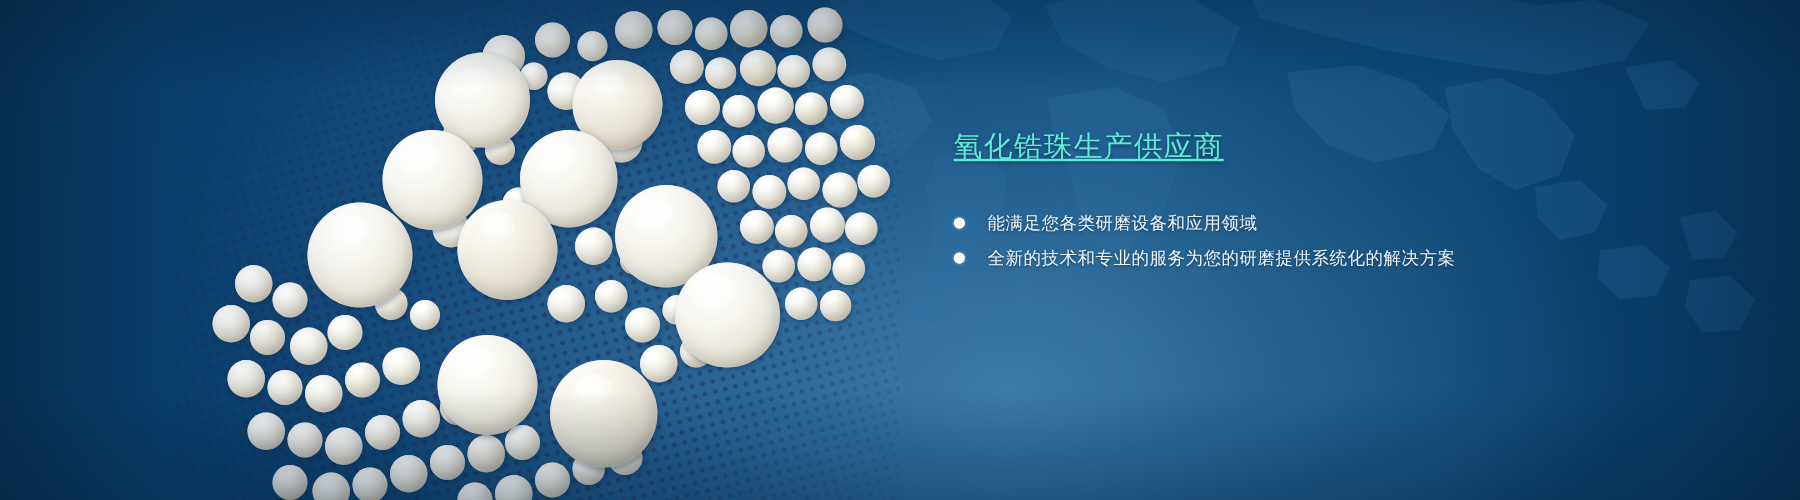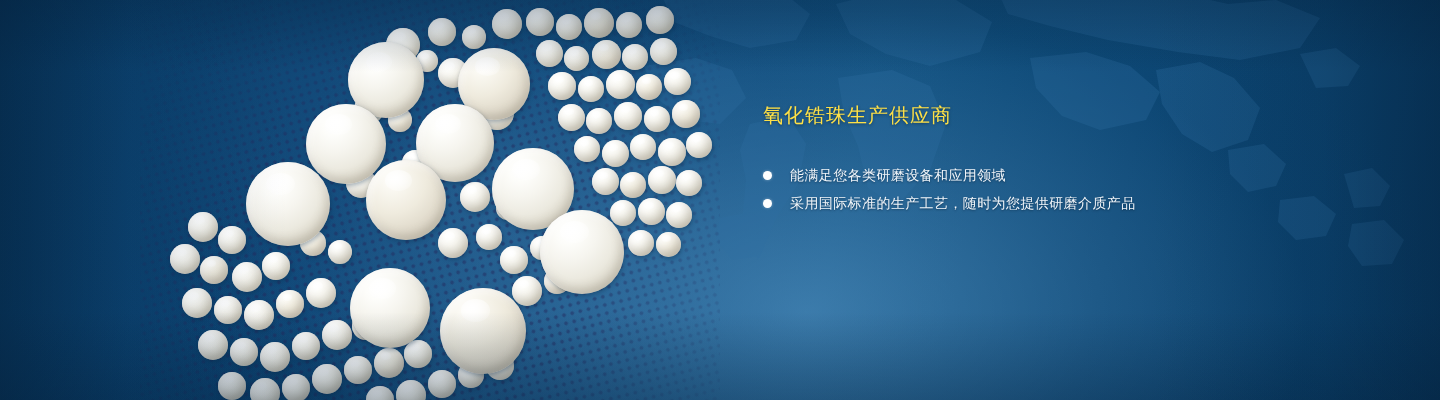--- a/index.html
+++ b/index.html
@@ -84,26 +84,27 @@
   }
 
   
   .content{
     position:absolute;
     left:763px; top:104px;
     width:470px;
   }
   .headline{
     margin:0;
-    font-size:20px;
+    font-size:23px;
     font-weight:400;
     line-height:1.18;
-    color:#fde047;
+    color:#5eead4;
     letter-spacing:1px;
     text-shadow:0 1px 3px rgba(3,26,48,0.55);
+    text-decoration:underline;
   }
   .bullets{
     list-style:none;
     margin:36px 0 0 0;
     padding:0;
   }
   .bullet{
     position:relative;
     padding-left:27px;
     margin-bottom:5px;
@@ -259,22 +260,22 @@
 
     <h1 class="headline">氧化锆珠生产供应商</h1>
 
     <ul class="bullets">
 
       <li class="bullet">
         <span class="dot"></span>
         <span class="line2">能满足您各类研磨设备和应用领域</span>
       </li>
 
-
       <li class="bullet">
         <span class="dot"></span>
-        <span>采用国际标准的生产工艺，随时为您提供研磨介质产品</span>
+        <span>全新的技术和专业的服务为您的研磨提供系统化的解决方案</span>
       </li>
+
 
     </ul>
   </div>
 
 </div>
 
 </body></html>

